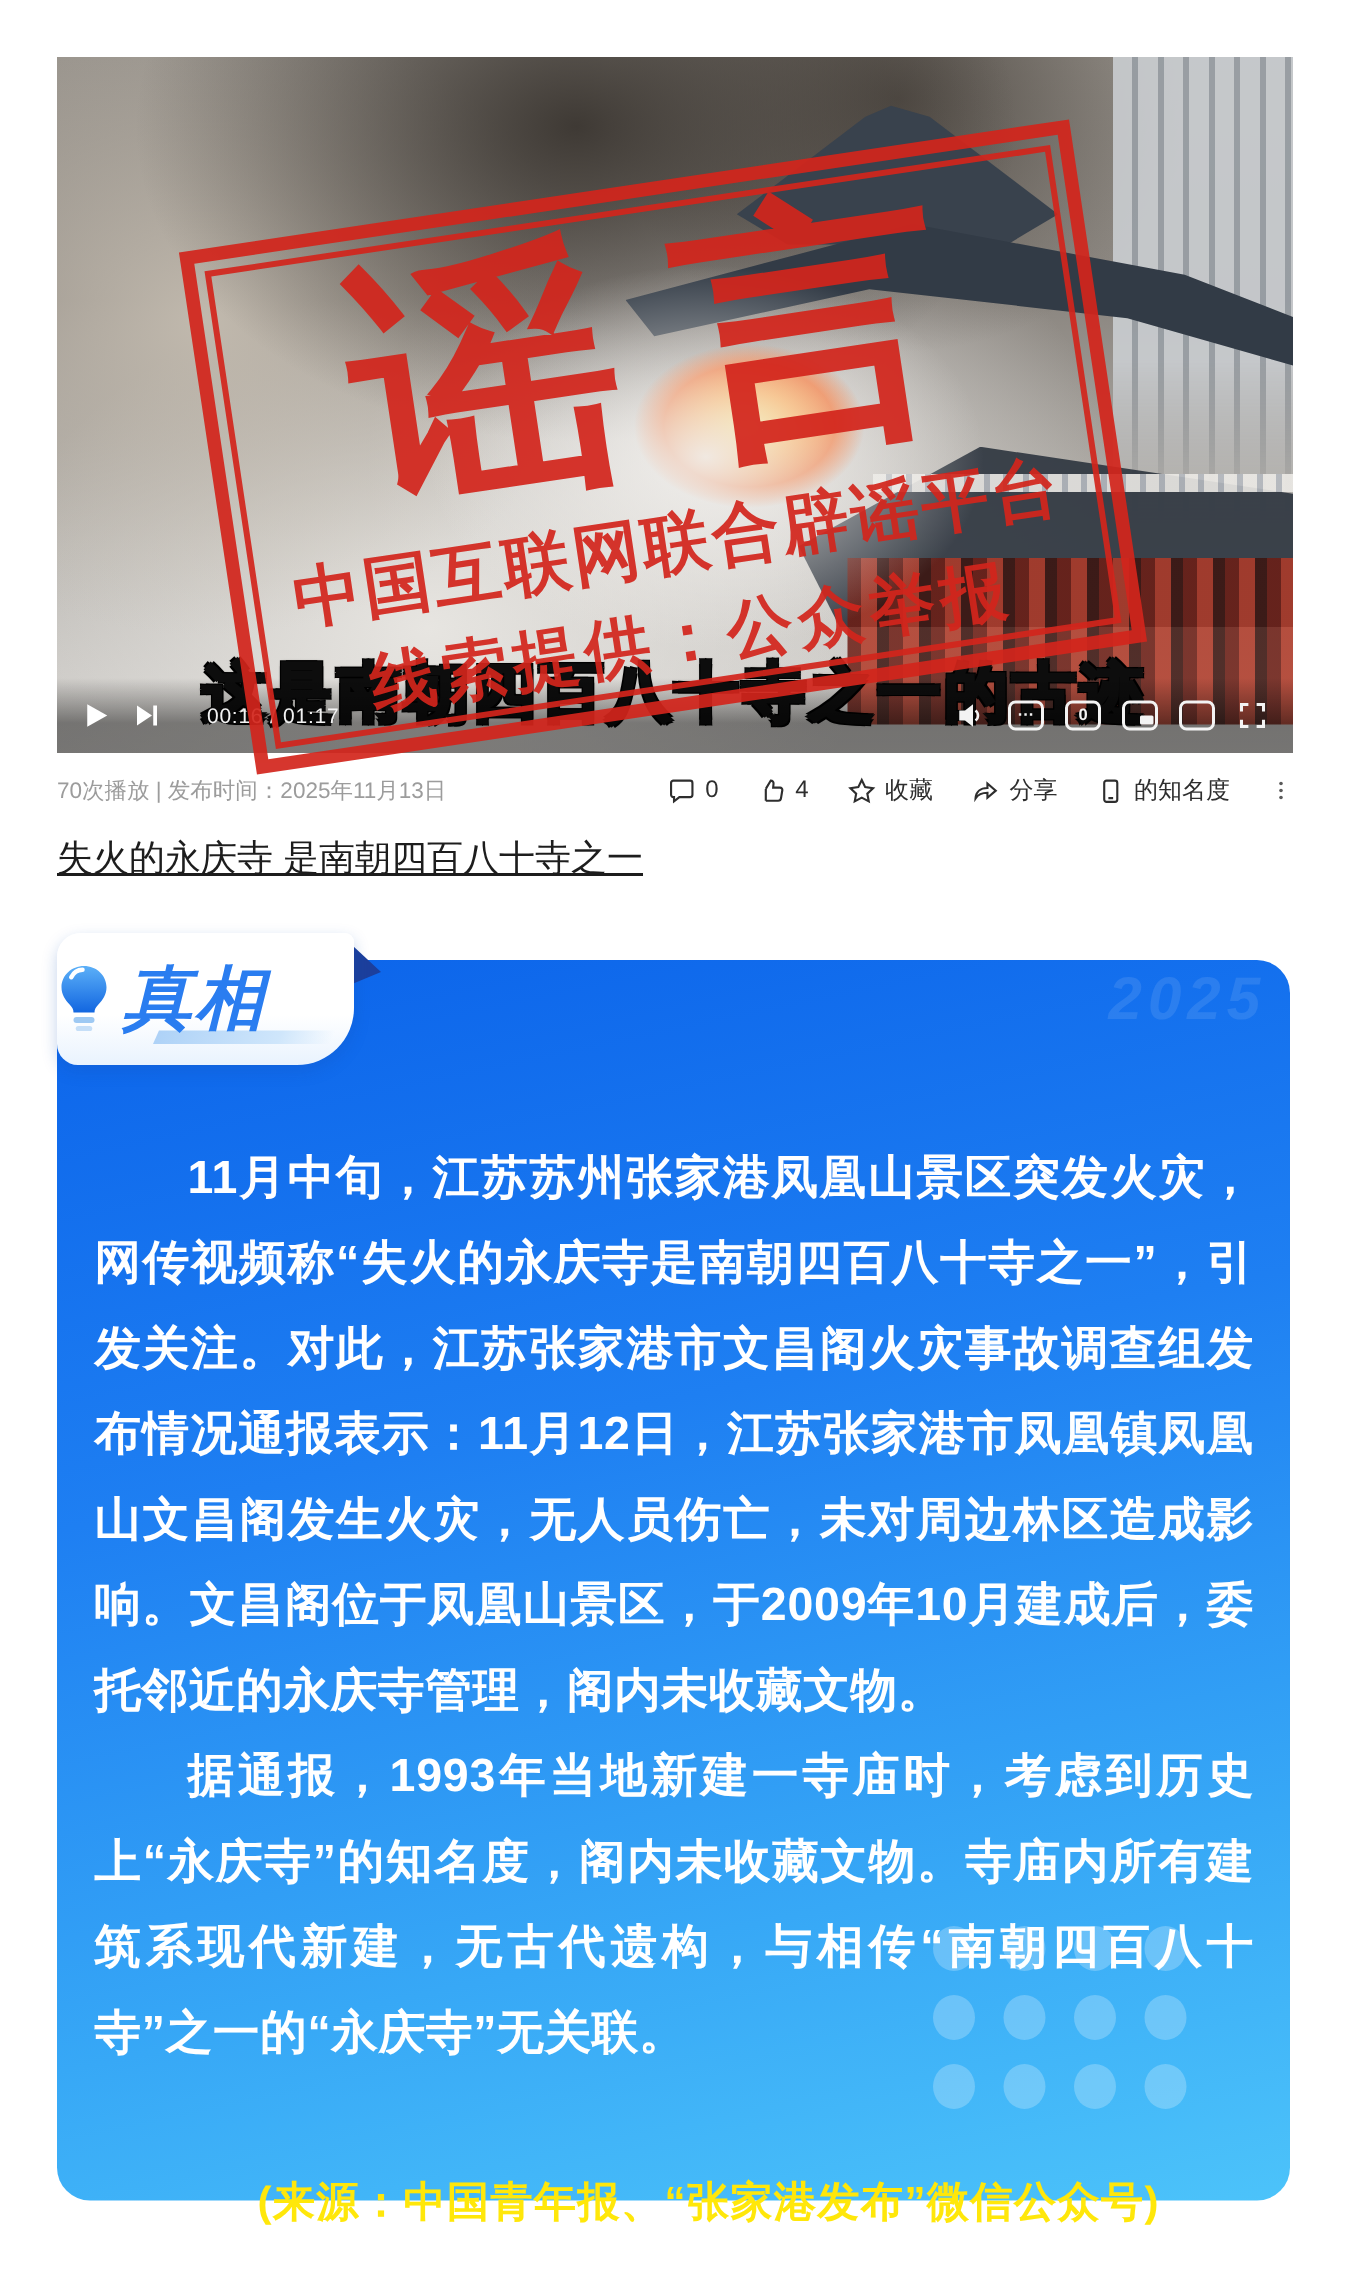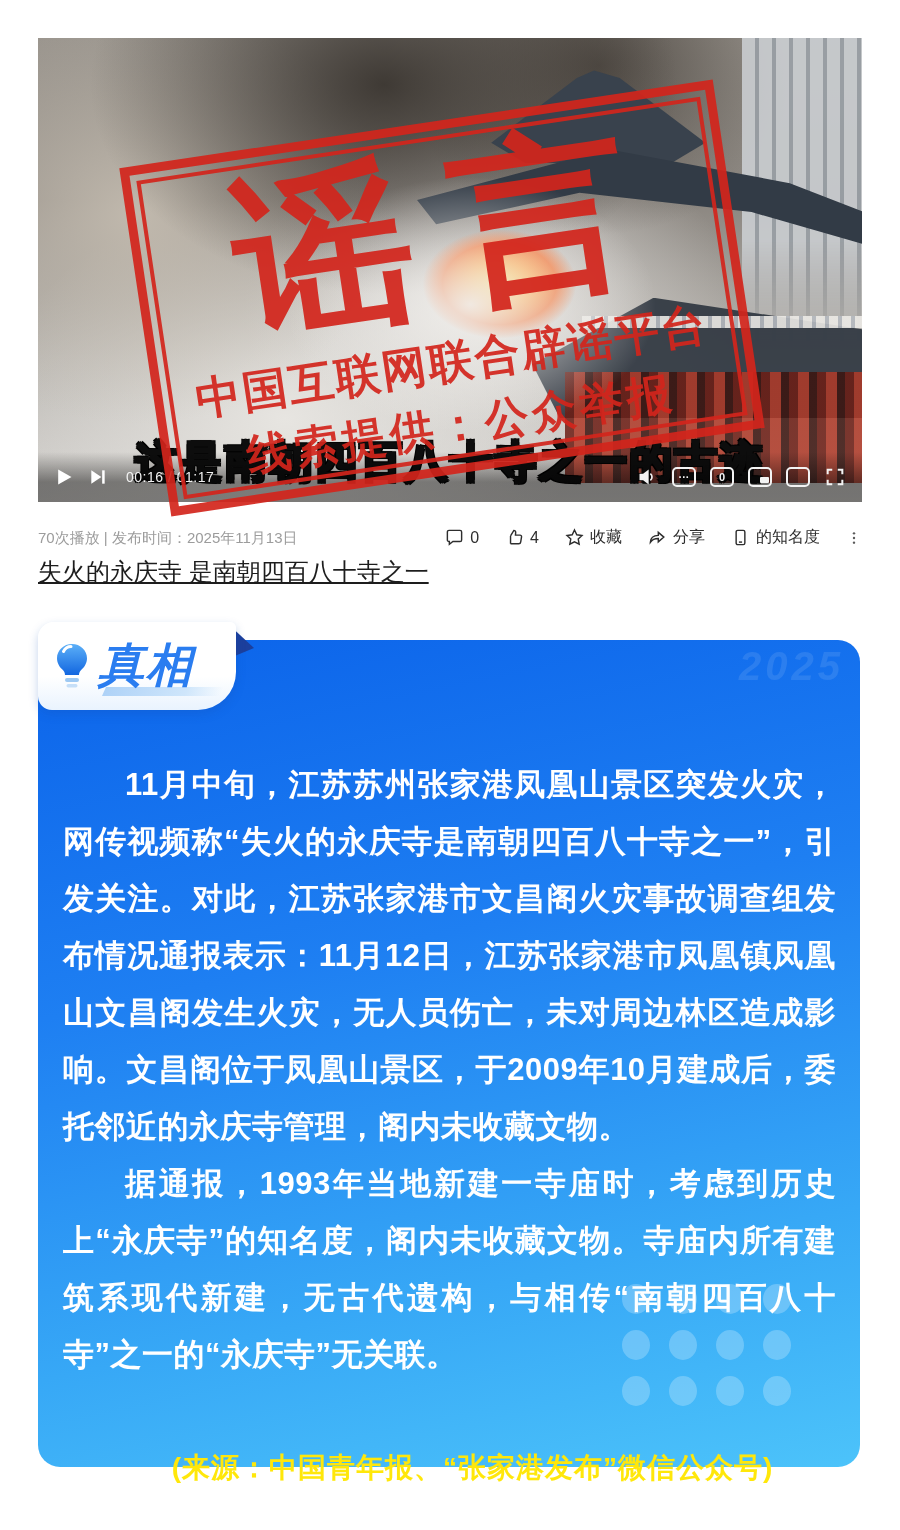--- a/index.html
+++ b/index.html
@@ -41,39 +41,39 @@
   .video-subtitle { position:absolute; bottom:12px; left:0; width:100%; text-align:center;
       font-size:42px; font-weight:900; color:#fff; letter-spacing:3px; white-space:nowrap;
       -webkit-text-stroke:2.5px #0d0d0d;
       text-shadow:0 0 3px #000,2px 2px 0 #000,-2px 2px 0 #000,2px -2px 0 #000,-2px -2px 0 #000; }
 
   .controls { position:absolute; left:0; bottom:0; width:100%; height:50px; padding:0 16px;
       display:flex; align-items:center; gap:14px;
       background:linear-gradient(180deg,rgba(0,0,0,0) 0%,rgba(0,0,0,.45) 60%); }
   .controls svg { display:block; }
   .ctrl-btn { background:none; border:none; cursor:pointer; display:flex; align-items:center; padding:0; }
-  .time { color:#f2f2f2; font-size:14px; letter-spacing:.5px; margin-left:4px; }
+  .time { color:#f2f2f2; font-size:14px; letter-spacing:.5px; margin-left:16px; }
   .ctrl-spacer { flex:1; }
   .sq-icon { width:24px; height:20px; border:2px solid #f3f3f3; border-radius:5px;
       color:#f3f3f3; font-size:11px; font-weight:700; display:flex; align-items:center; justify-content:center; }
   .pip-inner { width:9px; height:6px; background:#f3f3f3; border-radius:1px; margin:6px 0 0 8px; }
 
   
   .stamp { position:absolute; left:104px; top:84px; width:600px; height:352px;
       transform:rotate(-8.5deg); color:#d3251c; border:9px solid #d3251c; opacity:.92; z-index:40;
       display:flex; flex-direction:column; align-items:center; }
   .stamp-inner { position:absolute; inset:6px; border:4px solid #d3251c; }
   .stamp-title { font-size:178px; line-height:1; font-weight:900; letter-spacing:42px;
       padding-left:42px; margin-top:14px; font-family:"DejaVu Sans",sans-serif; }
   .stamp-line1 { font-size:45px; font-weight:900; letter-spacing:2px; margin-top:10px; white-space:nowrap; }
   .stamp-line2 { font-size:44px; font-weight:900; letter-spacing:4px; margin-top:4px; white-space:nowrap; }
 
   
   .meta-row { position:absolute; left:38px; top:506px; width:824px; height:42px;
-      display:flex; align-items:flex-end;gap:16px; }
+      display:flex; align-items:center;gap:16px; }
   .stats { color:#9c9c9c; font-size:15px; }
   .actions { margin-left:auto; display:flex; align-items:center; gap:26px; }
   .action { display:flex; align-items:center; gap:6px; border:none; background:none; cursor:pointer;
       color:#2e2e2e; font-size:16px; }
   .action svg { display:block; }
   .video-title { position:absolute; left:38px; top:556px; width:824px;
       font-size:24px; font-weight:500; color:#1d1d1d;text-decoration:underline; }
 
   
   .truth-card { position:absolute; left:38px; top:640px; width:822px; height:827px;
@@ -81,21 +81,21 @@
       background:linear-gradient(168deg,#0b63ea 0%,#1e7ff2 38%,#37a8f6 74%,#4cc3fa 100%); }
   .watermark { position:absolute; right:16px; top:4px; font-size:40px; font-weight:800;
       font-style:italic; color:rgba(255,255,255,.10); letter-spacing:4px; }
 
   .fold { position:absolute; left:188px; top:-18px; width:28px; height:36px; background:#1c3f9c;
       clip-path:polygon(0 0,100% 72%,14% 100%,0 86%); }
   .truth-tab { position:absolute; left:0; top:-18px; width:198px; height:88px; z-index:5;
       background:linear-gradient(180deg,#ffffff 62%,#e9f3fe 100%);
       border-radius:16px 6px 38px 14px;
       box-shadow:0 4px 10px rgba(20,80,180,.25);
-      display:flex; align-items:center; padding-left:16px; }
+      display:flex; align-items:center; }
   .tab-label { font-size:46px; font-weight:900; font-style:italic; letter-spacing:2px;
       color:#2a7df0; margin-left:8px; position:relative; z-index:2; }
   .tab-underline { position:absolute; left:66px; bottom:14px; width:118px; height:9px;
       background:linear-gradient(90deg,#aed2f7,#cfe6fb 70%,rgba(207,230,251,0)); transform:skewX(-24deg); }
 
   .card-body { position:relative; padding:116px 24px 0 25px; }
   .card-body p { color:#ffffff; font-size:31px; line-height:57px; font-weight:700;
       text-align:justify; text-indent:2em; letter-spacing:.5px; }
   .source { margin-top:66px; text-align:center; padding-left:46px; position:relative; z-index:2;
       color:#ffe70a; font-size:28px; font-weight:800; letter-spacing:1px; }

